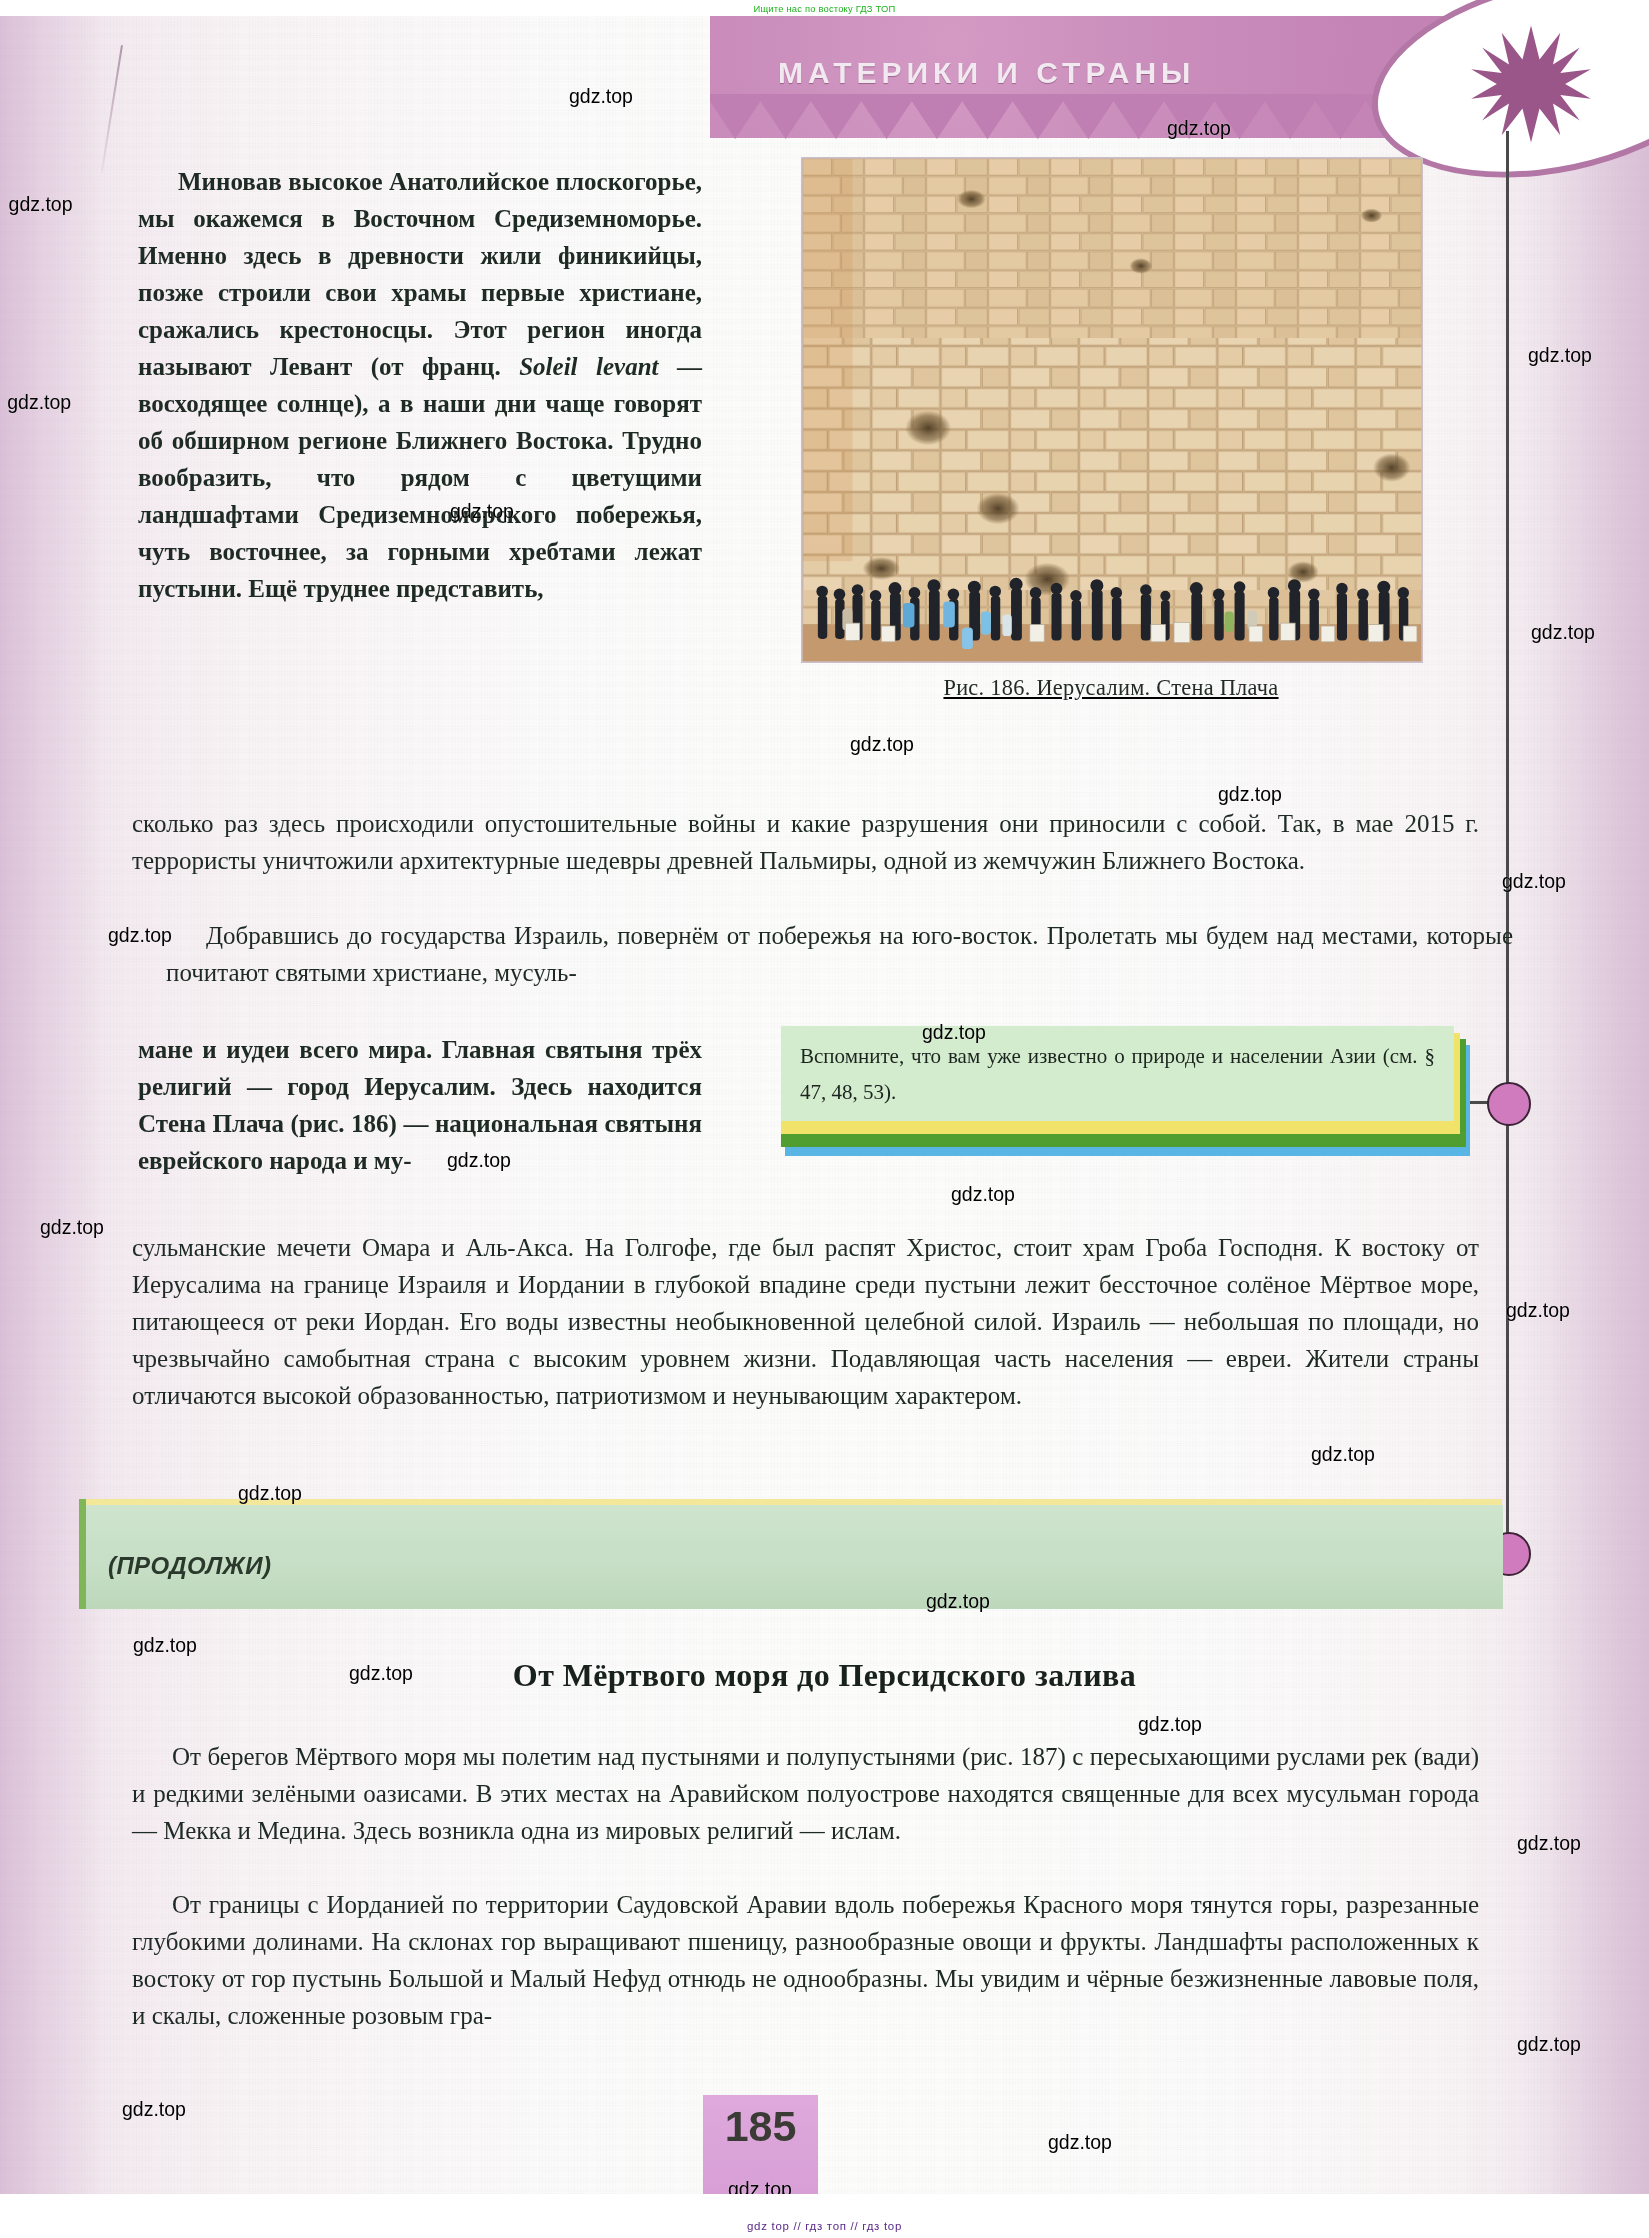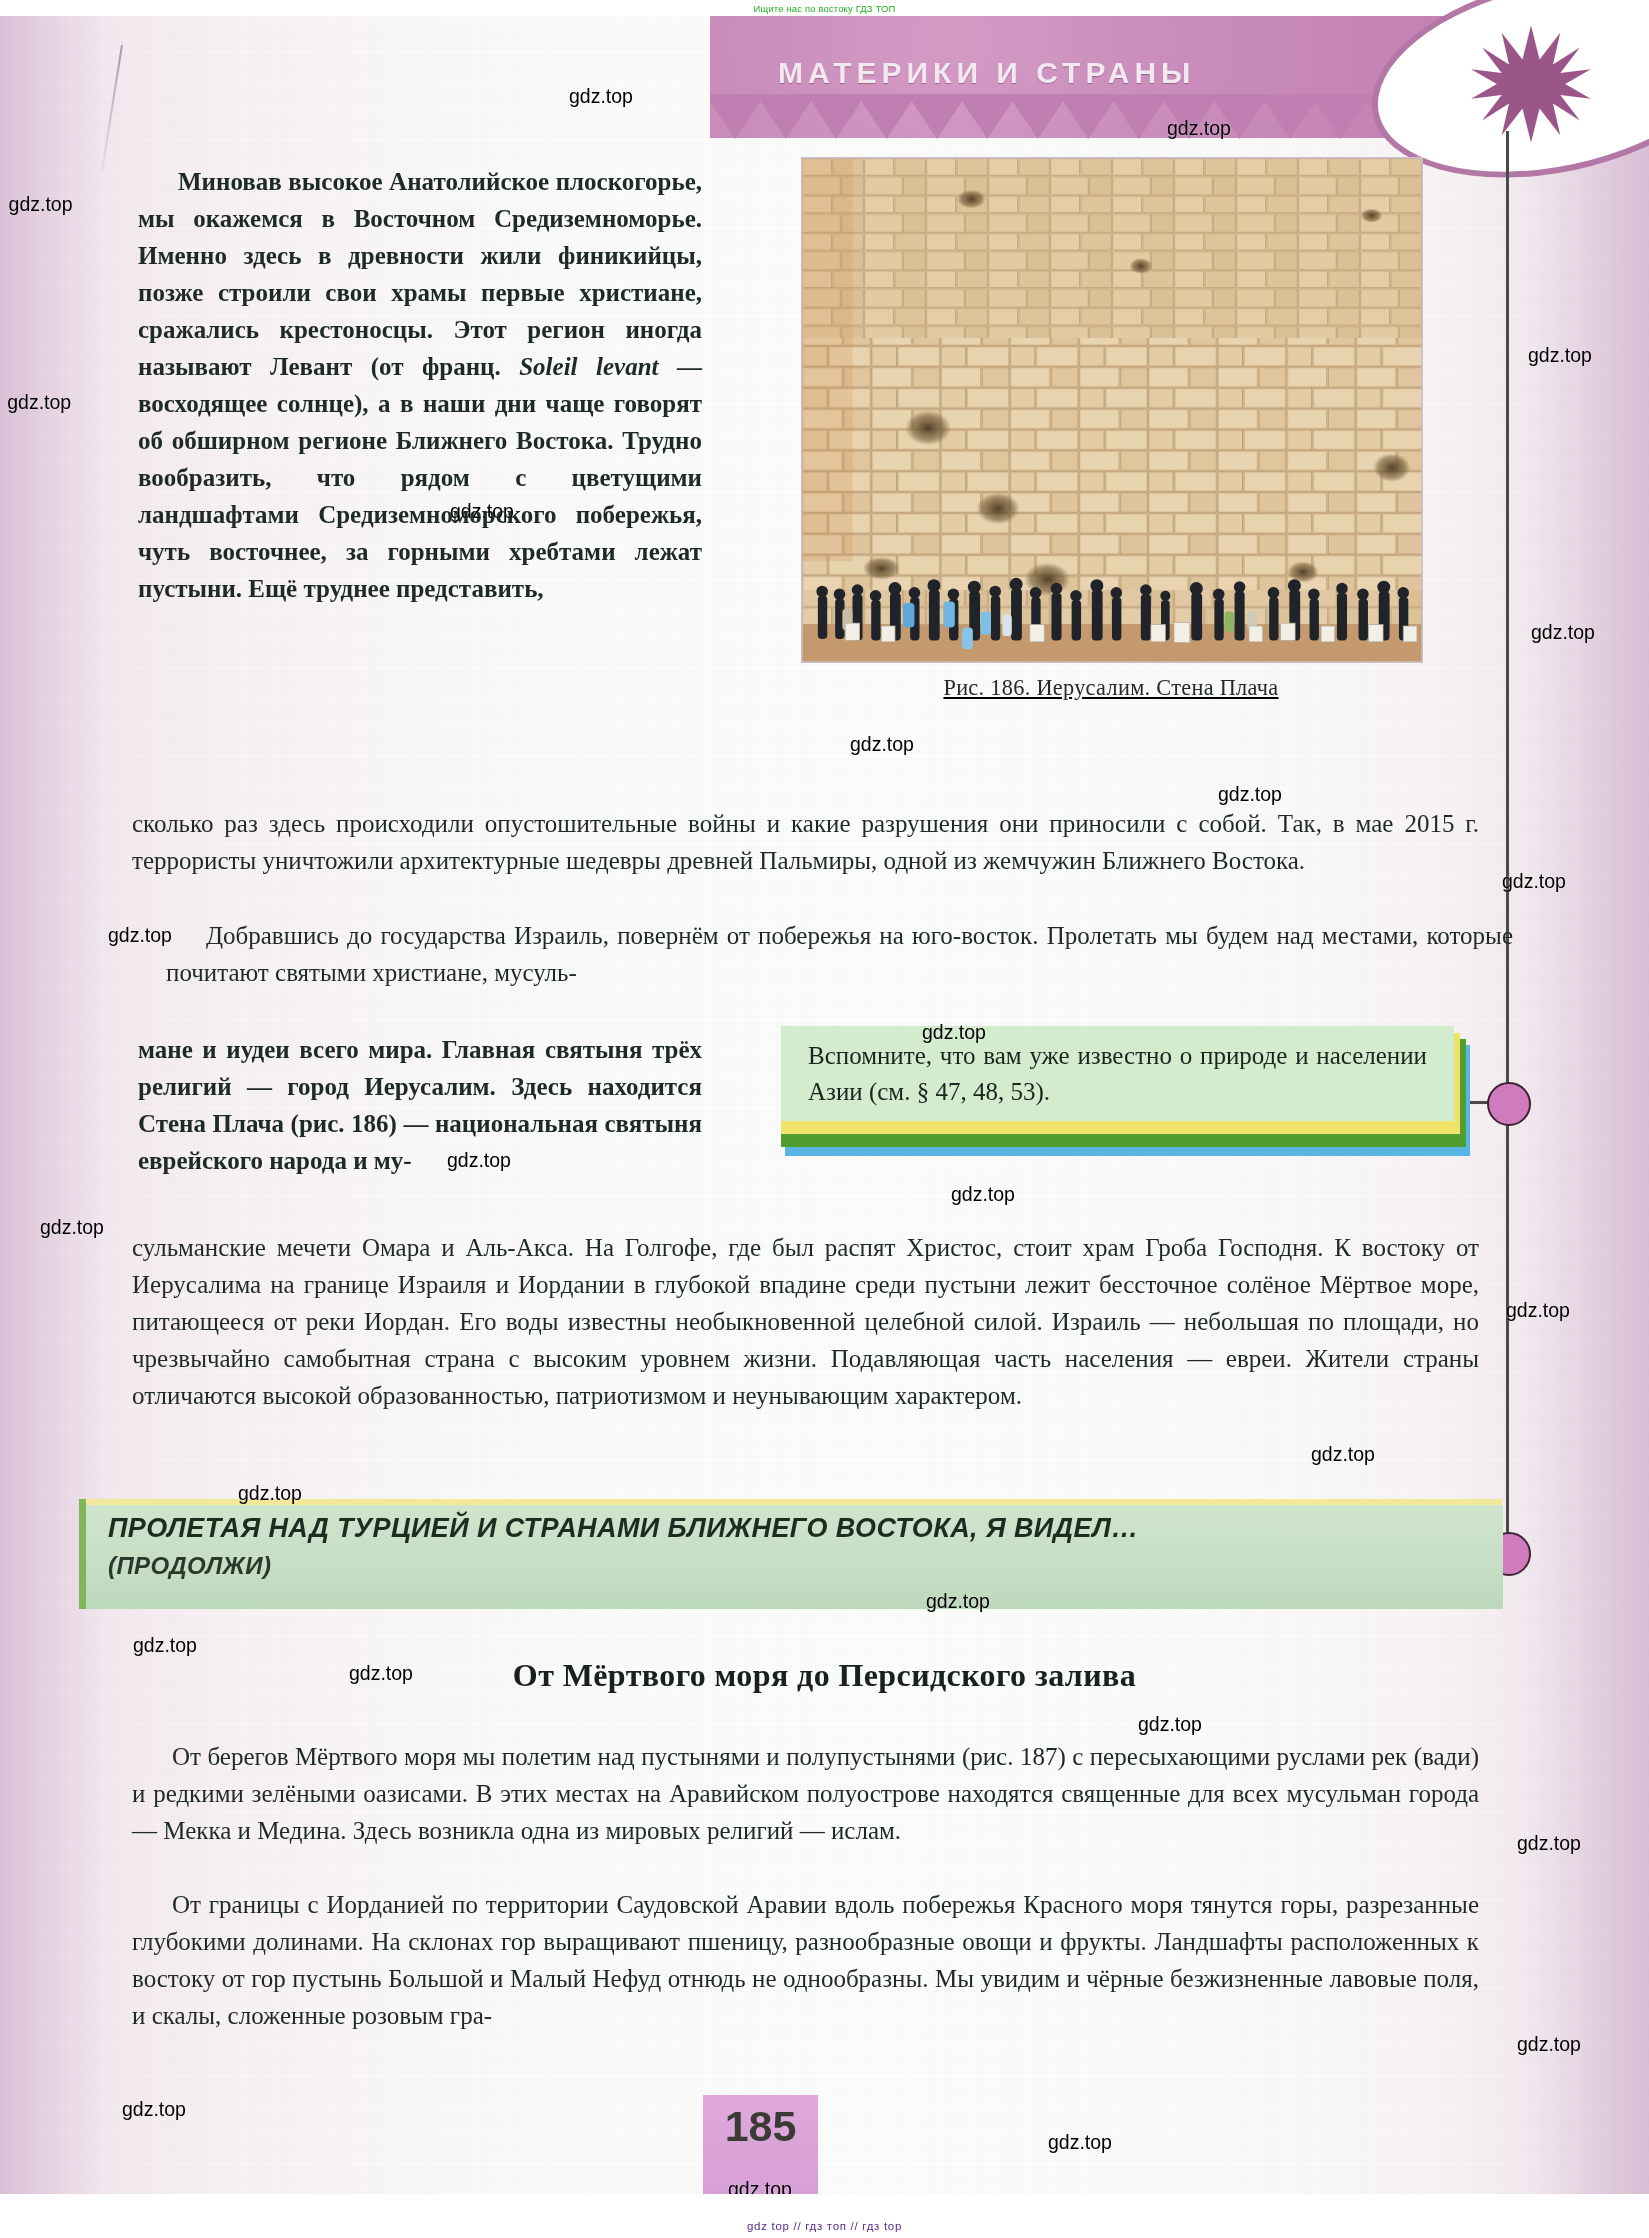--- a/index.html
+++ b/index.html
@@ -147,21 +147,21 @@
   }
   .recall .yellow{
     position:absolute;left:0px;top:7.2px;width:679px;height:101px;background:#f1e36a;
   }
   .recall .inner{
     position:absolute;left:0px;top:0px;width:673px;height:95px;
     background:#d4ecce;
     display:flex;align-items:center;
   }
   .recall .txt{
-    padding:0 27px;font-size:25px;line-height:36px;color:#1b241f;
+    padding:0 19px;font-size:21px;line-height:36px;color:#1b241f;
     text-align:justify;
   }
 
   
   .banner{
     position:absolute;left:79px;top:1483px;width:1423px;height:110px;
   }
   .banner .edge-top{
     position:absolute;left:0;top:0;width:1423px;height:5.8px;background:#f3e79a;
   }
@@ -428,21 +428,20 @@
   </div>
 
   <div class="para-full" style="top:1192px;margin-top:21px;">
     <p>сульманские мечети Омара и Аль-Акса. На Голгофе, где был распят Христос, стоит храм Гроба Господня. К востоку от Иерусалима на границе Израиля и Иордании в глубокой впадине среди пустыни лежит бессточное солёное Мёртвое море, питающееся от реки Иордан. Его воды известны необыкновенной целебной силой. Израиль — небольшая по площади, но чрезвычайно самобытная страна с высоким уровнем жизни. Подавляющая часть населения — евреи. Жители страны отличаются высокой образованностью, патриотизмом и неунывающим характером.</p>
   </div>
 
   <div class="banner">
     <div class="edge-top"></div>
     <div class="edge-left"></div>
     <div class="body"></div>
-    <div class="line1">ПРОЛЕТАЯ НАД ТУРЦИЕЙ И СТРАНАМИ БЛИЖНЕГО ВОСТОКА, Я ВИДЕЛ…</div>
     <div class="line2">(ПРОДОЛЖИ)</div>
   </div>
 
   <div class="sechead">От Мёртвого моря до Персидского залива</div>
 
   <div class="para-full" style="top:1722px;">
     <p class="ind">От берегов Мёртвого моря мы полетим над пустынями и полупустынями (рис. 187) с пересыхающими руслами рек (вади) и редкими зелёными оазисами. В этих местах на Аравийском полуострове находятся священные для всех мусульман города — Мекка и Медина. Здесь возникла одна из мировых религий — ислам.</p>
   </div>
 
   <div class="para-full" style="top:1870px;">

